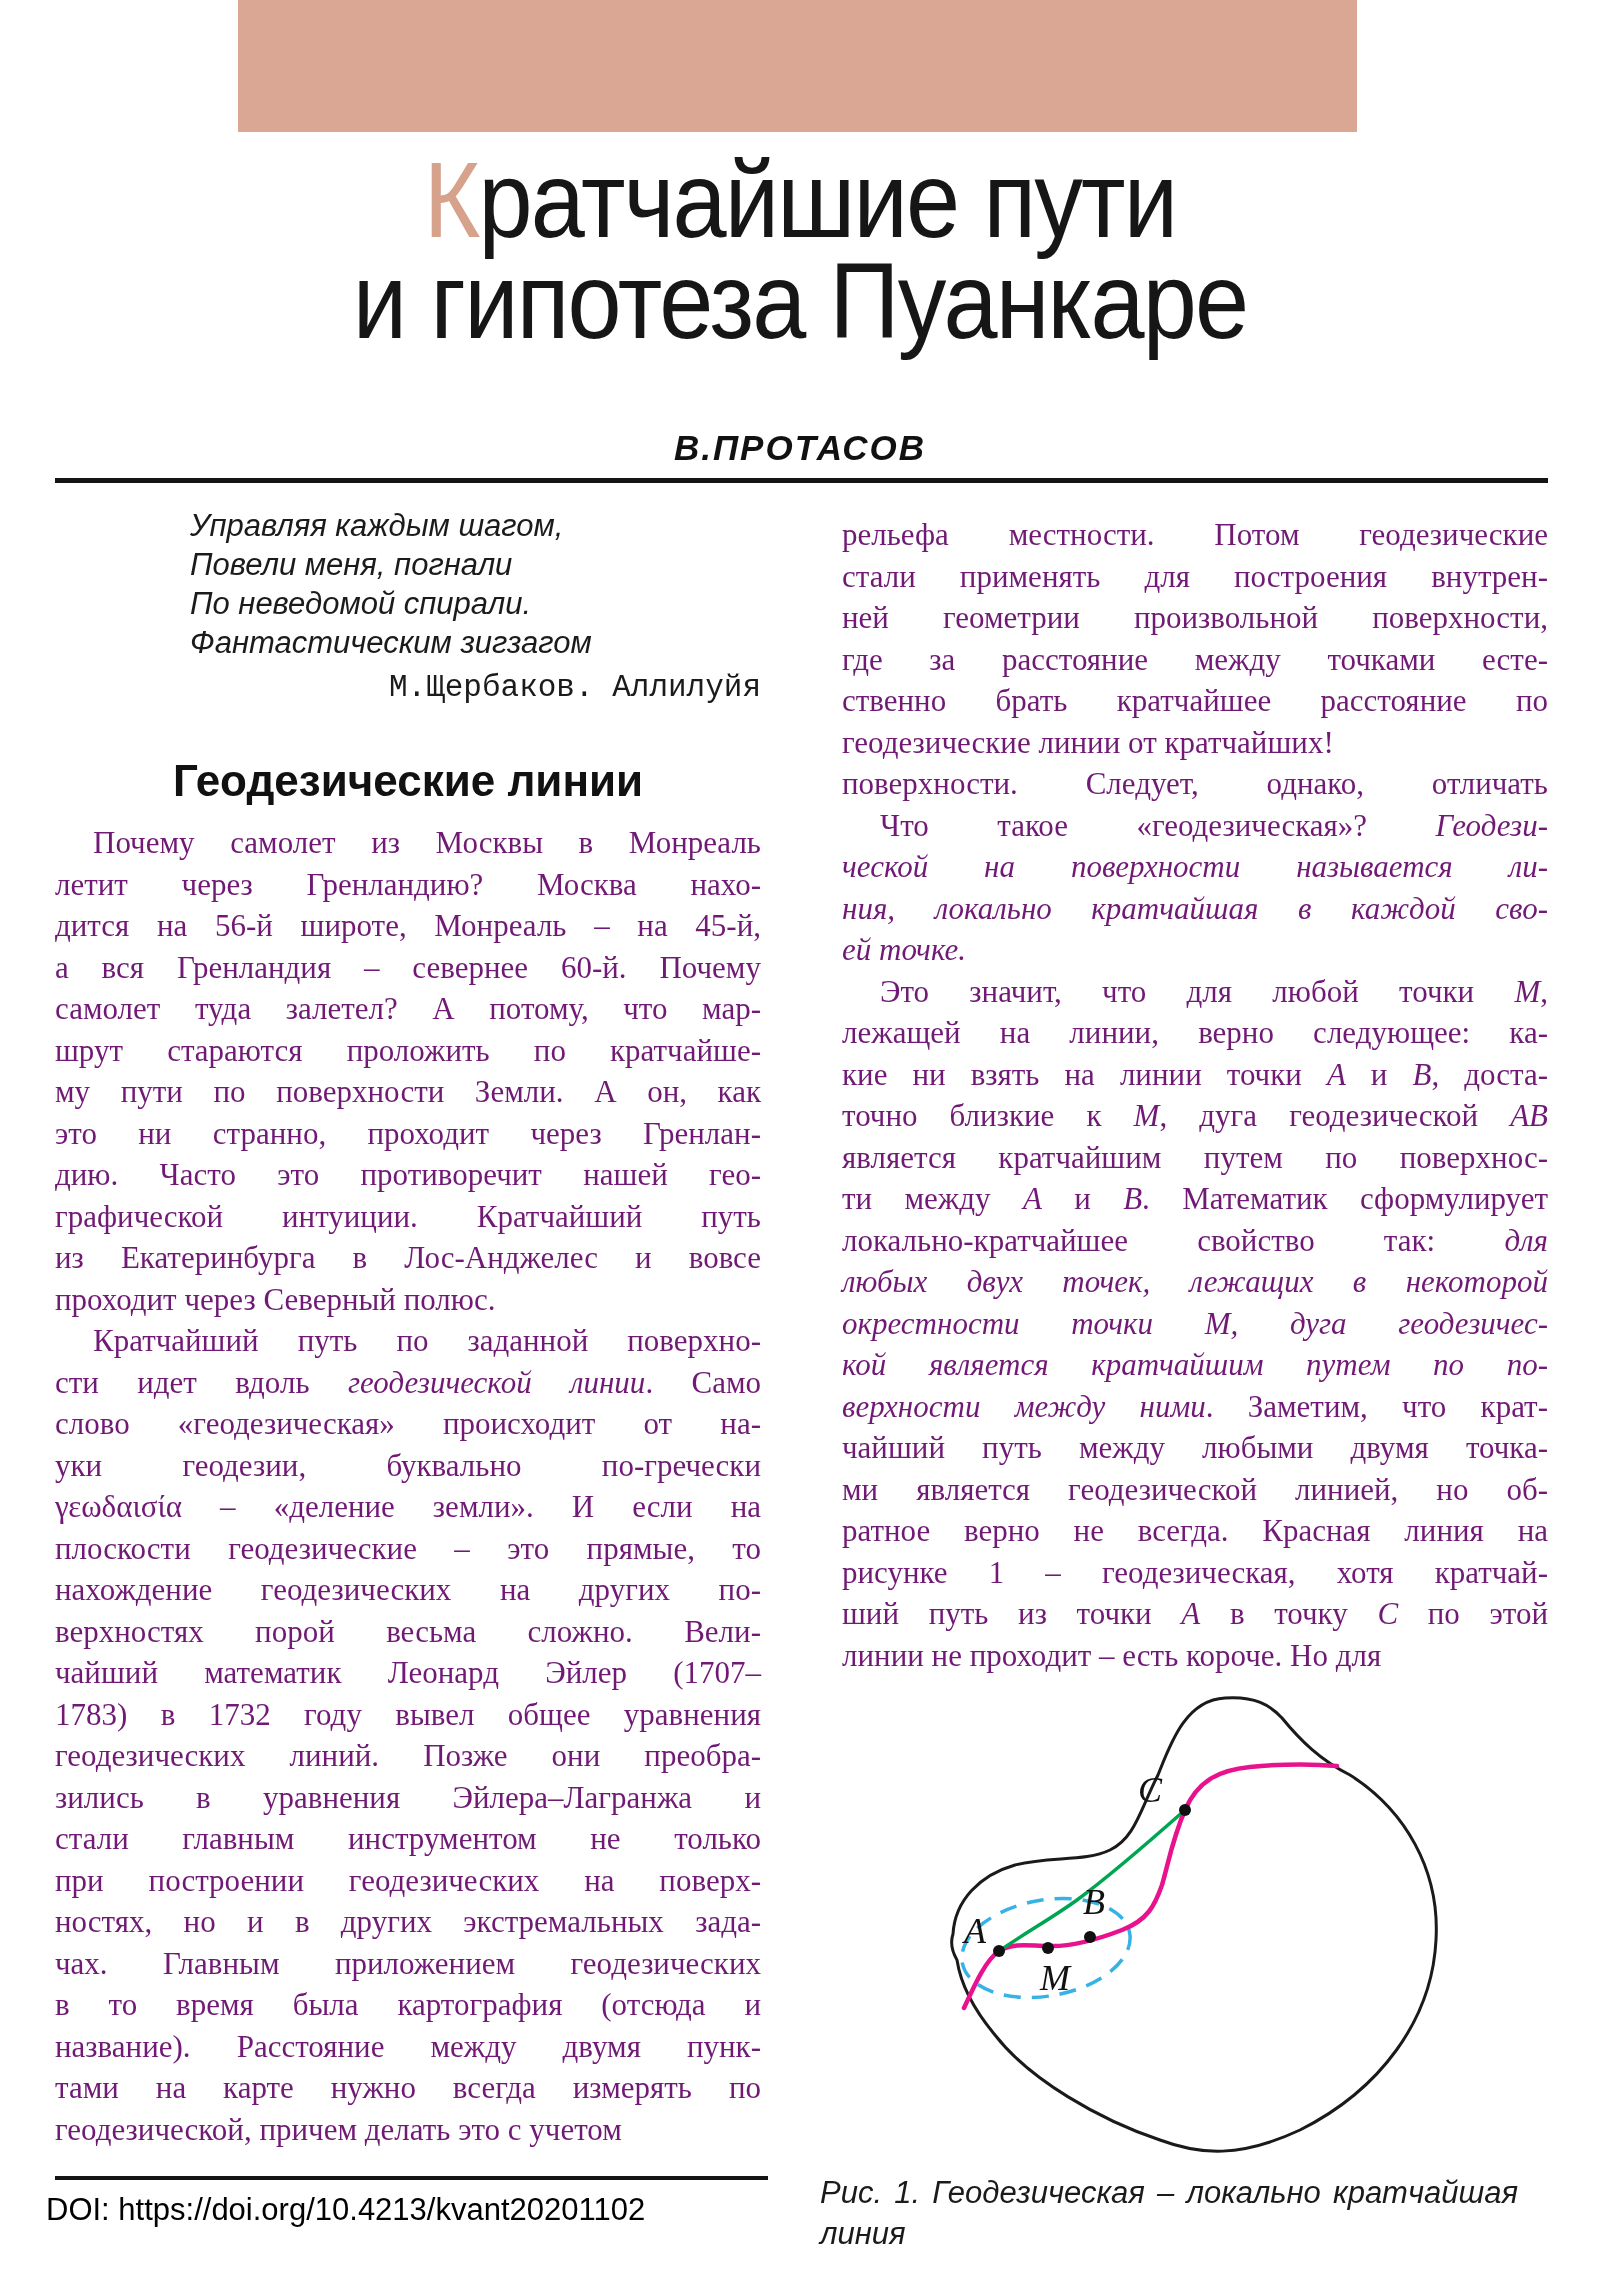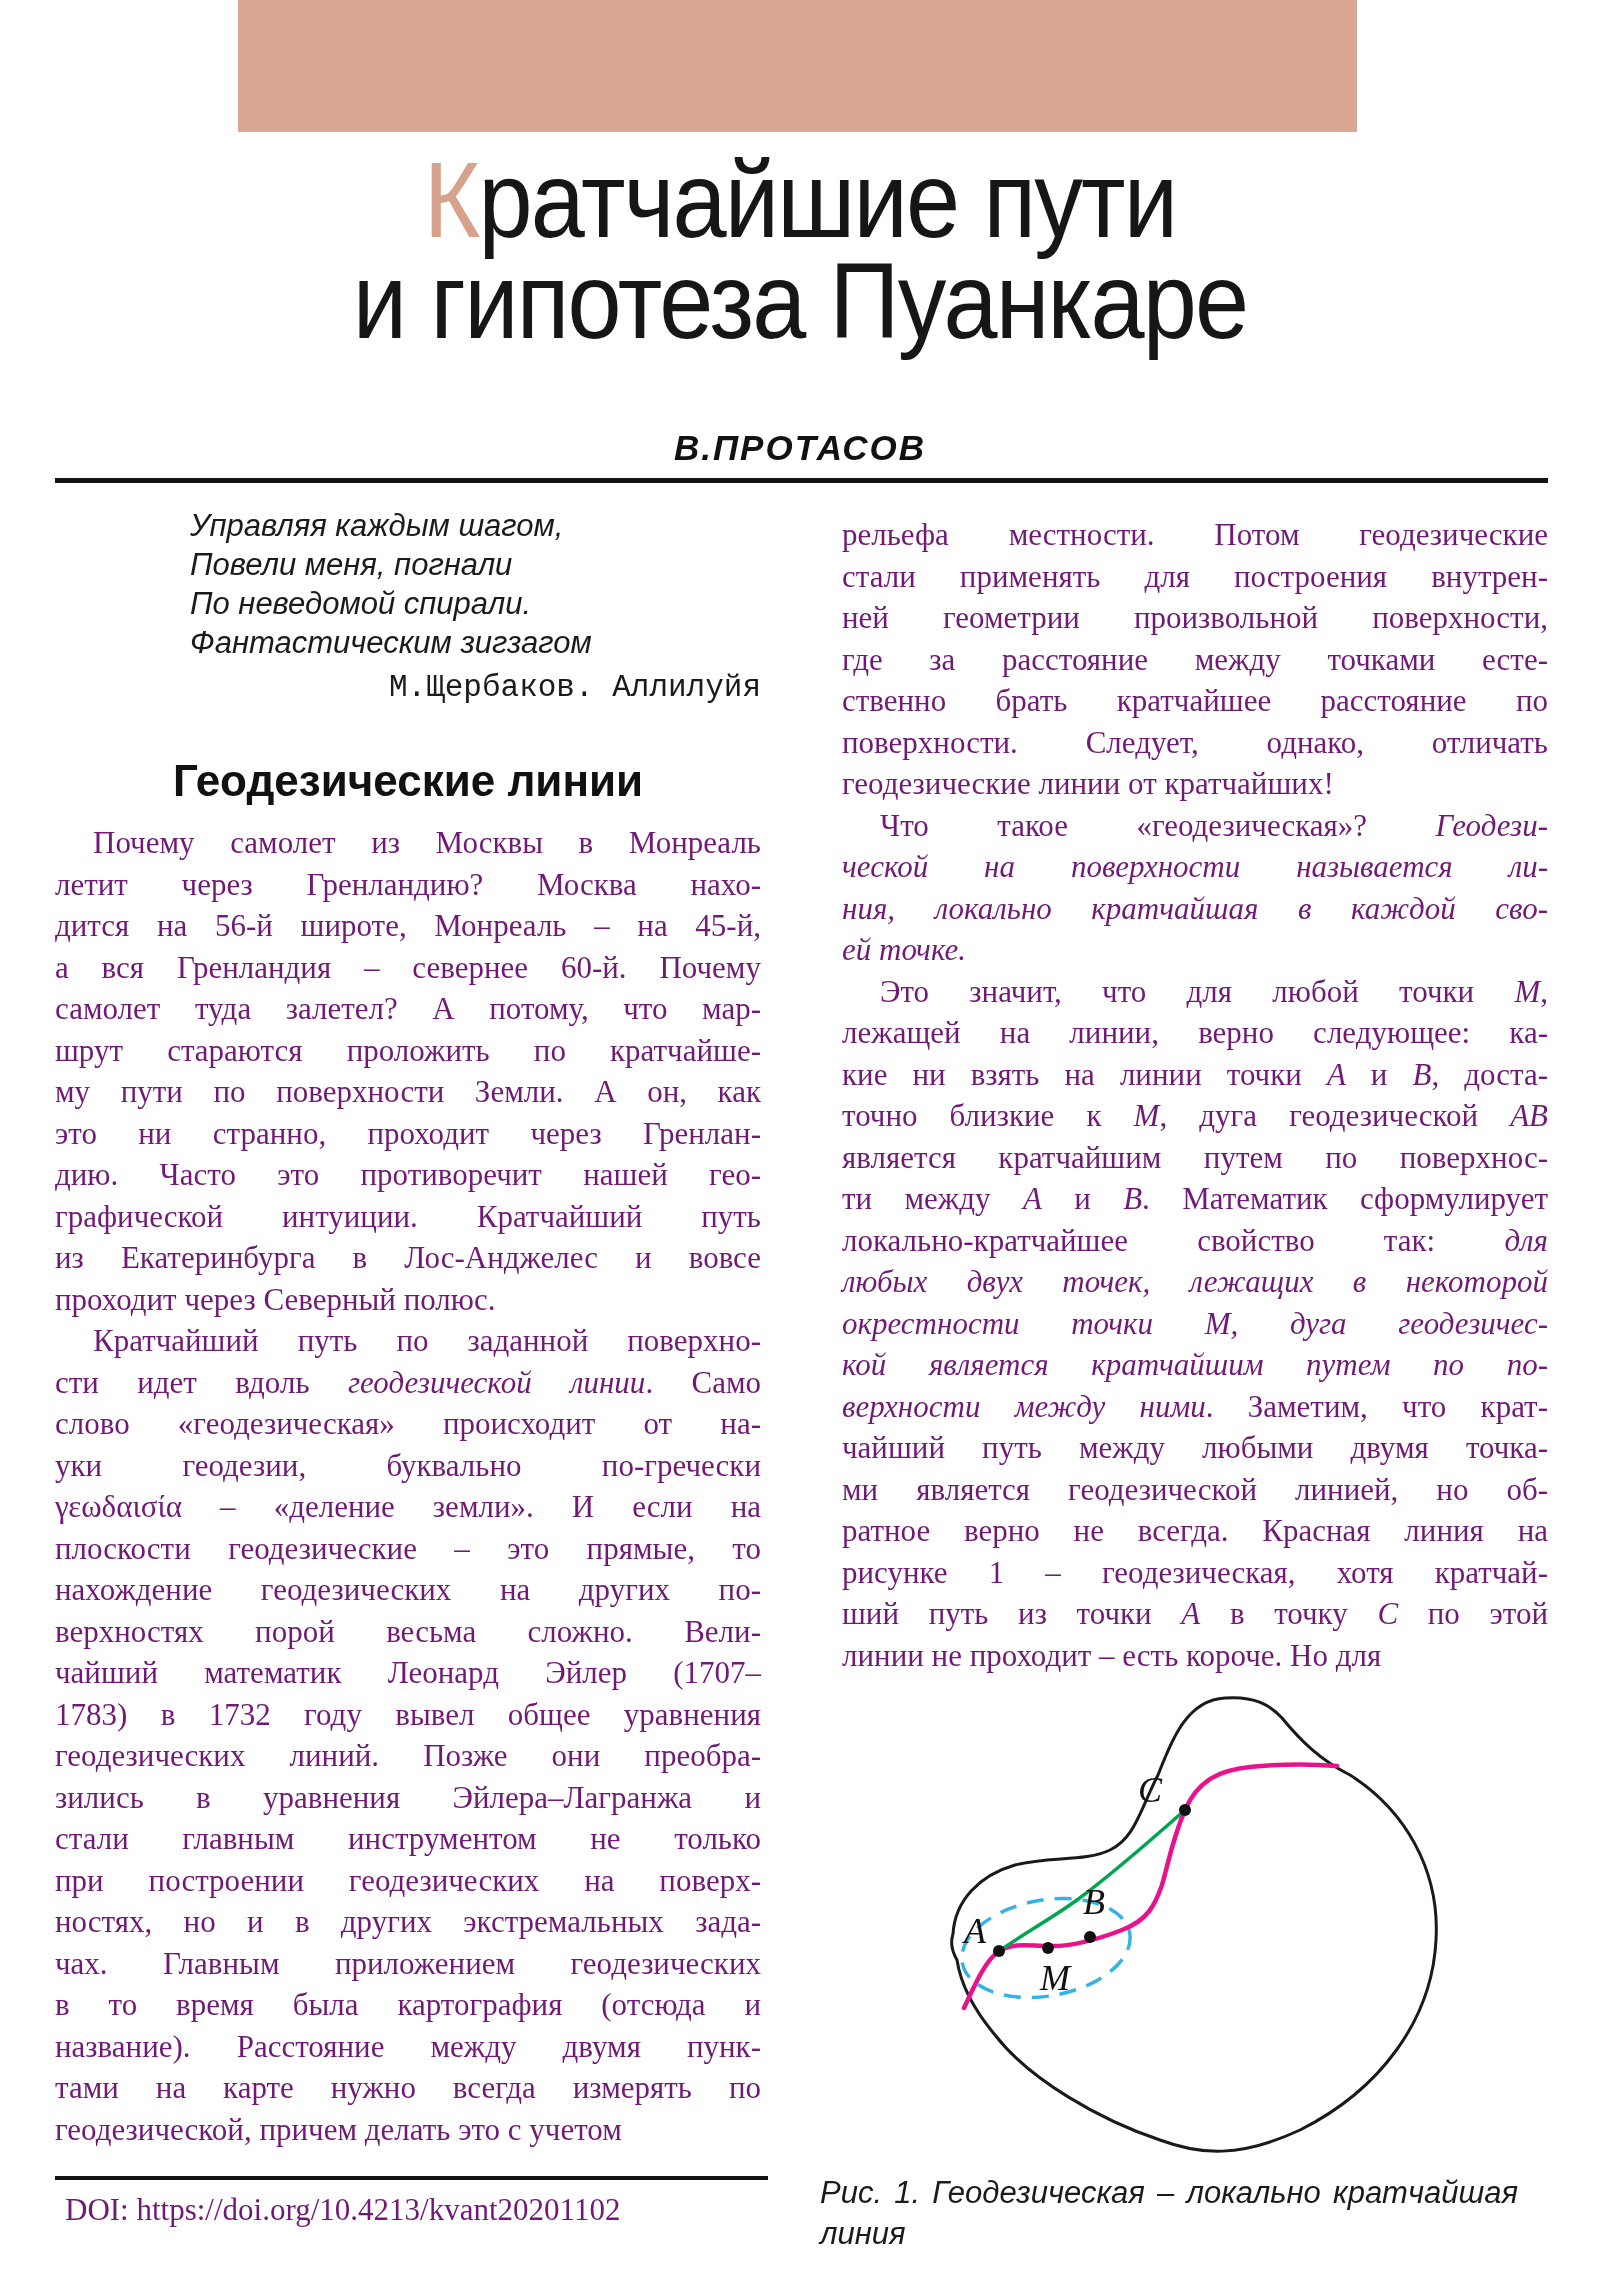--- a/index.html
+++ b/index.html
@@ -39,22 +39,22 @@
   .b{font-weight:400;margin-top:32px;}
 
   
   #figure-1{left:900px;top:1690px;width:680px;height:470px;}
   #figure-caption{left:820px;top:2172px;width:698px;
                   font-style:italic;font-size:31px;line-height:41px;color:#1b1b1b;}
   #figure-caption .cap1{text-align:justify;text-align-last:justify;}
 
   
   #footnote-rule{left:55px;top:2176px;width:713px;height:4px;background:#141414;}
-  #doi-line{left:65px;top:2192px;width:713px;
-            font-family:Liberation Serif, serif;font-size:31px;color:#701a75;}
+  #doi-line{left:46px;top:2192px;width:713px;
+            font-family:Liberation Sans, sans-serif;font-size:31px;color:#000000;}
 </style>
 </head>
 <body>
 
 <div id="color-block" class="abs" style="background: rgb(217, 167, 147);"></div>
 
 <div id="title" class="abs">
   <div><span class="initial" style="color: rgb(214, 162, 140);">К</span><span>ратчайшие пути</span></div>
   <div>и гипотеза Пуанкаре</div>
 </div>
@@ -106,22 +106,22 @@
     <div class="tl"><span>название). Расстояние между двумя пунк-</span></div>
     <div class="tl"><span>тами на карте нужно всегда измерять по</span></div>
     <div class="tl last"><span>геодезической, причем делать это с учетом</span></div>
   </div>
 <div id="right-col" class="abs col">
     <div class="tl"><span>рельефа местности. Потом геодезические</span></div>
     <div class="tl"><span>стали применять для построения внутрен-</span></div>
     <div class="tl"><span>ней геометрии произвольной поверхности,</span></div>
     <div class="tl"><span>где за расстояние между точками есте-</span></div>
     <div class="tl"><span>ственно брать кратчайшее расстояние по</span></div>
+    <div class="tl last"><span>геодезические линии от кратчайших!</span></div>
     <div class="tl"><span>поверхности. Следует, однако, отличать</span></div>
-    <div class="tl last"><span>геодезические линии от кратчайших!</span></div>
     <div class="tl ind"><span class="b">Что такое «геодезическая»? </span><span class="i">Геодези-</span></div>
     <div class="tl"><span class="i">ческой на поверхности называется ли-</span></div>
     <div class="tl"><span class="i">ния, локально кратчайшая в каждой сво-</span></div>
     <div class="tl last"><span class="i">ей точке.</span></div>
     <div class="tl ind"><span>Это значит, что для любой точки </span><span class="i">M</span><span>,</span></div>
     <div class="tl"><span>лежащей на линии, верно следующее: ка-</span></div>
     <div class="tl"><span>кие ни взять на линии точки </span><span class="i">A</span><span> и </span><span class="i">B</span><span>, доста-</span></div>
     <div class="tl"><span>точно близкие к </span><span class="i">M</span><span>, дуга геодезической </span><span class="i">AB</span></div>
     <div class="tl"><span>является кратчайшим путем по поверхнос-</span></div>
     <div class="tl"><span>ти между </span><span class="i">A</span><span> и </span><span class="i">B</span><span>. Математик сформулирует</span></div>

